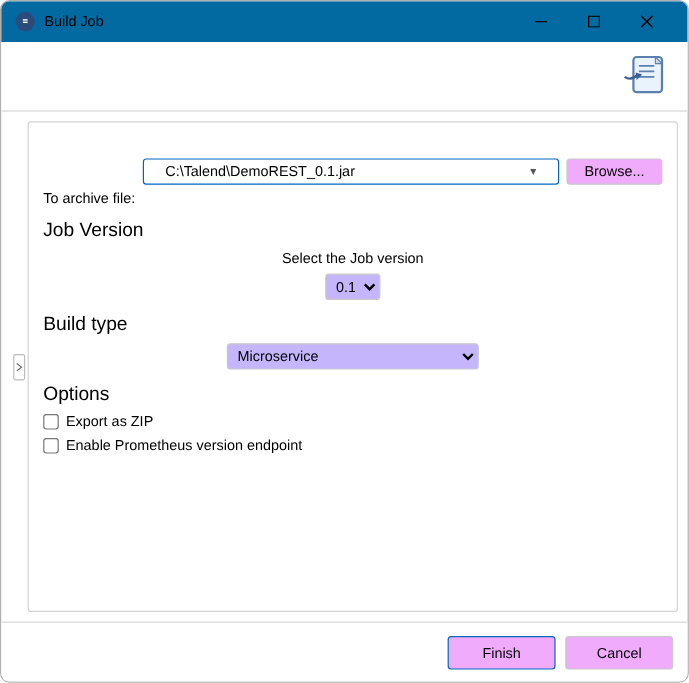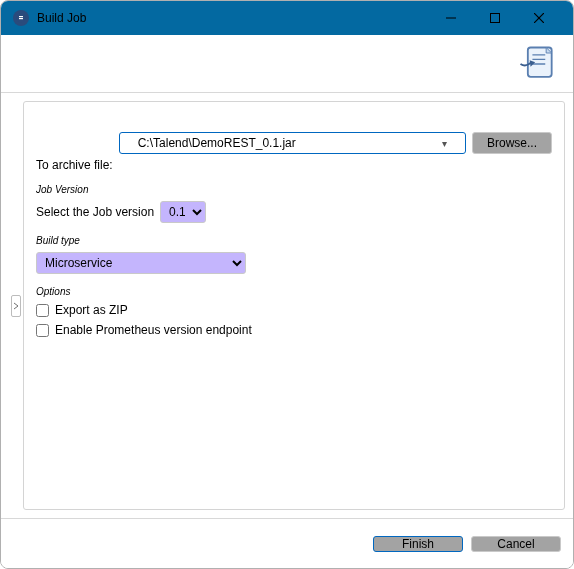--- a/index.html
+++ b/index.html
@@ -100,34 +100,34 @@
   flex: 1;
   font-size: 12px;
   font-family: inherit;
   background: transparent;
 }
 .combo .chev { color: #555; font-size: 10px; padding-left: 6px; }
 .btn {
   height: 22px;
   border: 1px solid #c9c9c9;
   border-radius: 3px;
-  background: #a3a3a3;
+  background: #f0abfc;
   padding: 0 14px;
   font-size: 12px;
   font-family: inherit;
   display: inline-flex; align-items: center; justify-content: center;
   cursor: default;
 }
 .group {
   display: flex;
   flex-direction: column;
   gap: 6px;
 }
-.group .group-title { font-size: 10px; color: #000; font-style: italic; }
-.form-row { display: flex; align-items: center; gap: 6px; }
+.group .group-title { font-size: 16px; color: #000; }
+.form-row { display: flex; align-items: center; gap: 6px; flex-direction: column; }
 select.native {
   height: 22px;
   border: 1px solid #c9c9c9;
   border-radius: 3px;
   font-size: 12px;
   font-family: inherit;
   padding: 0 4px;
   background: #c4b5fd;
 }
 select.version { width: 46px; }
@@ -142,21 +142,21 @@
 .footer {
   height: 50px;
   border-top: 1px solid #d8d8d8;
   display: flex;
   align-items: center;
   justify-content: flex-end;
   padding: 0 12px;
   gap: 8px;
   background: #fff;
 }
-.footer .btn { width: 90px; height: 16px; }
+.footer .btn { width: 90px; height: 28px; }
 .footer .btn.primary { border-color: #0067c0; color: #000; }
 </style>
 </head>
 <body>
 
 <div class="titlebar">
   <div class="app-icon">
     <svg width="10" height="10" viewBox="0 0 10 10">
         <circle cx="5" cy="5" r="4.5" fill="#2a4b7c"></circle>
         <rect x="3" y="3" width="4" height="1.2" fill="#fff"></rect>

